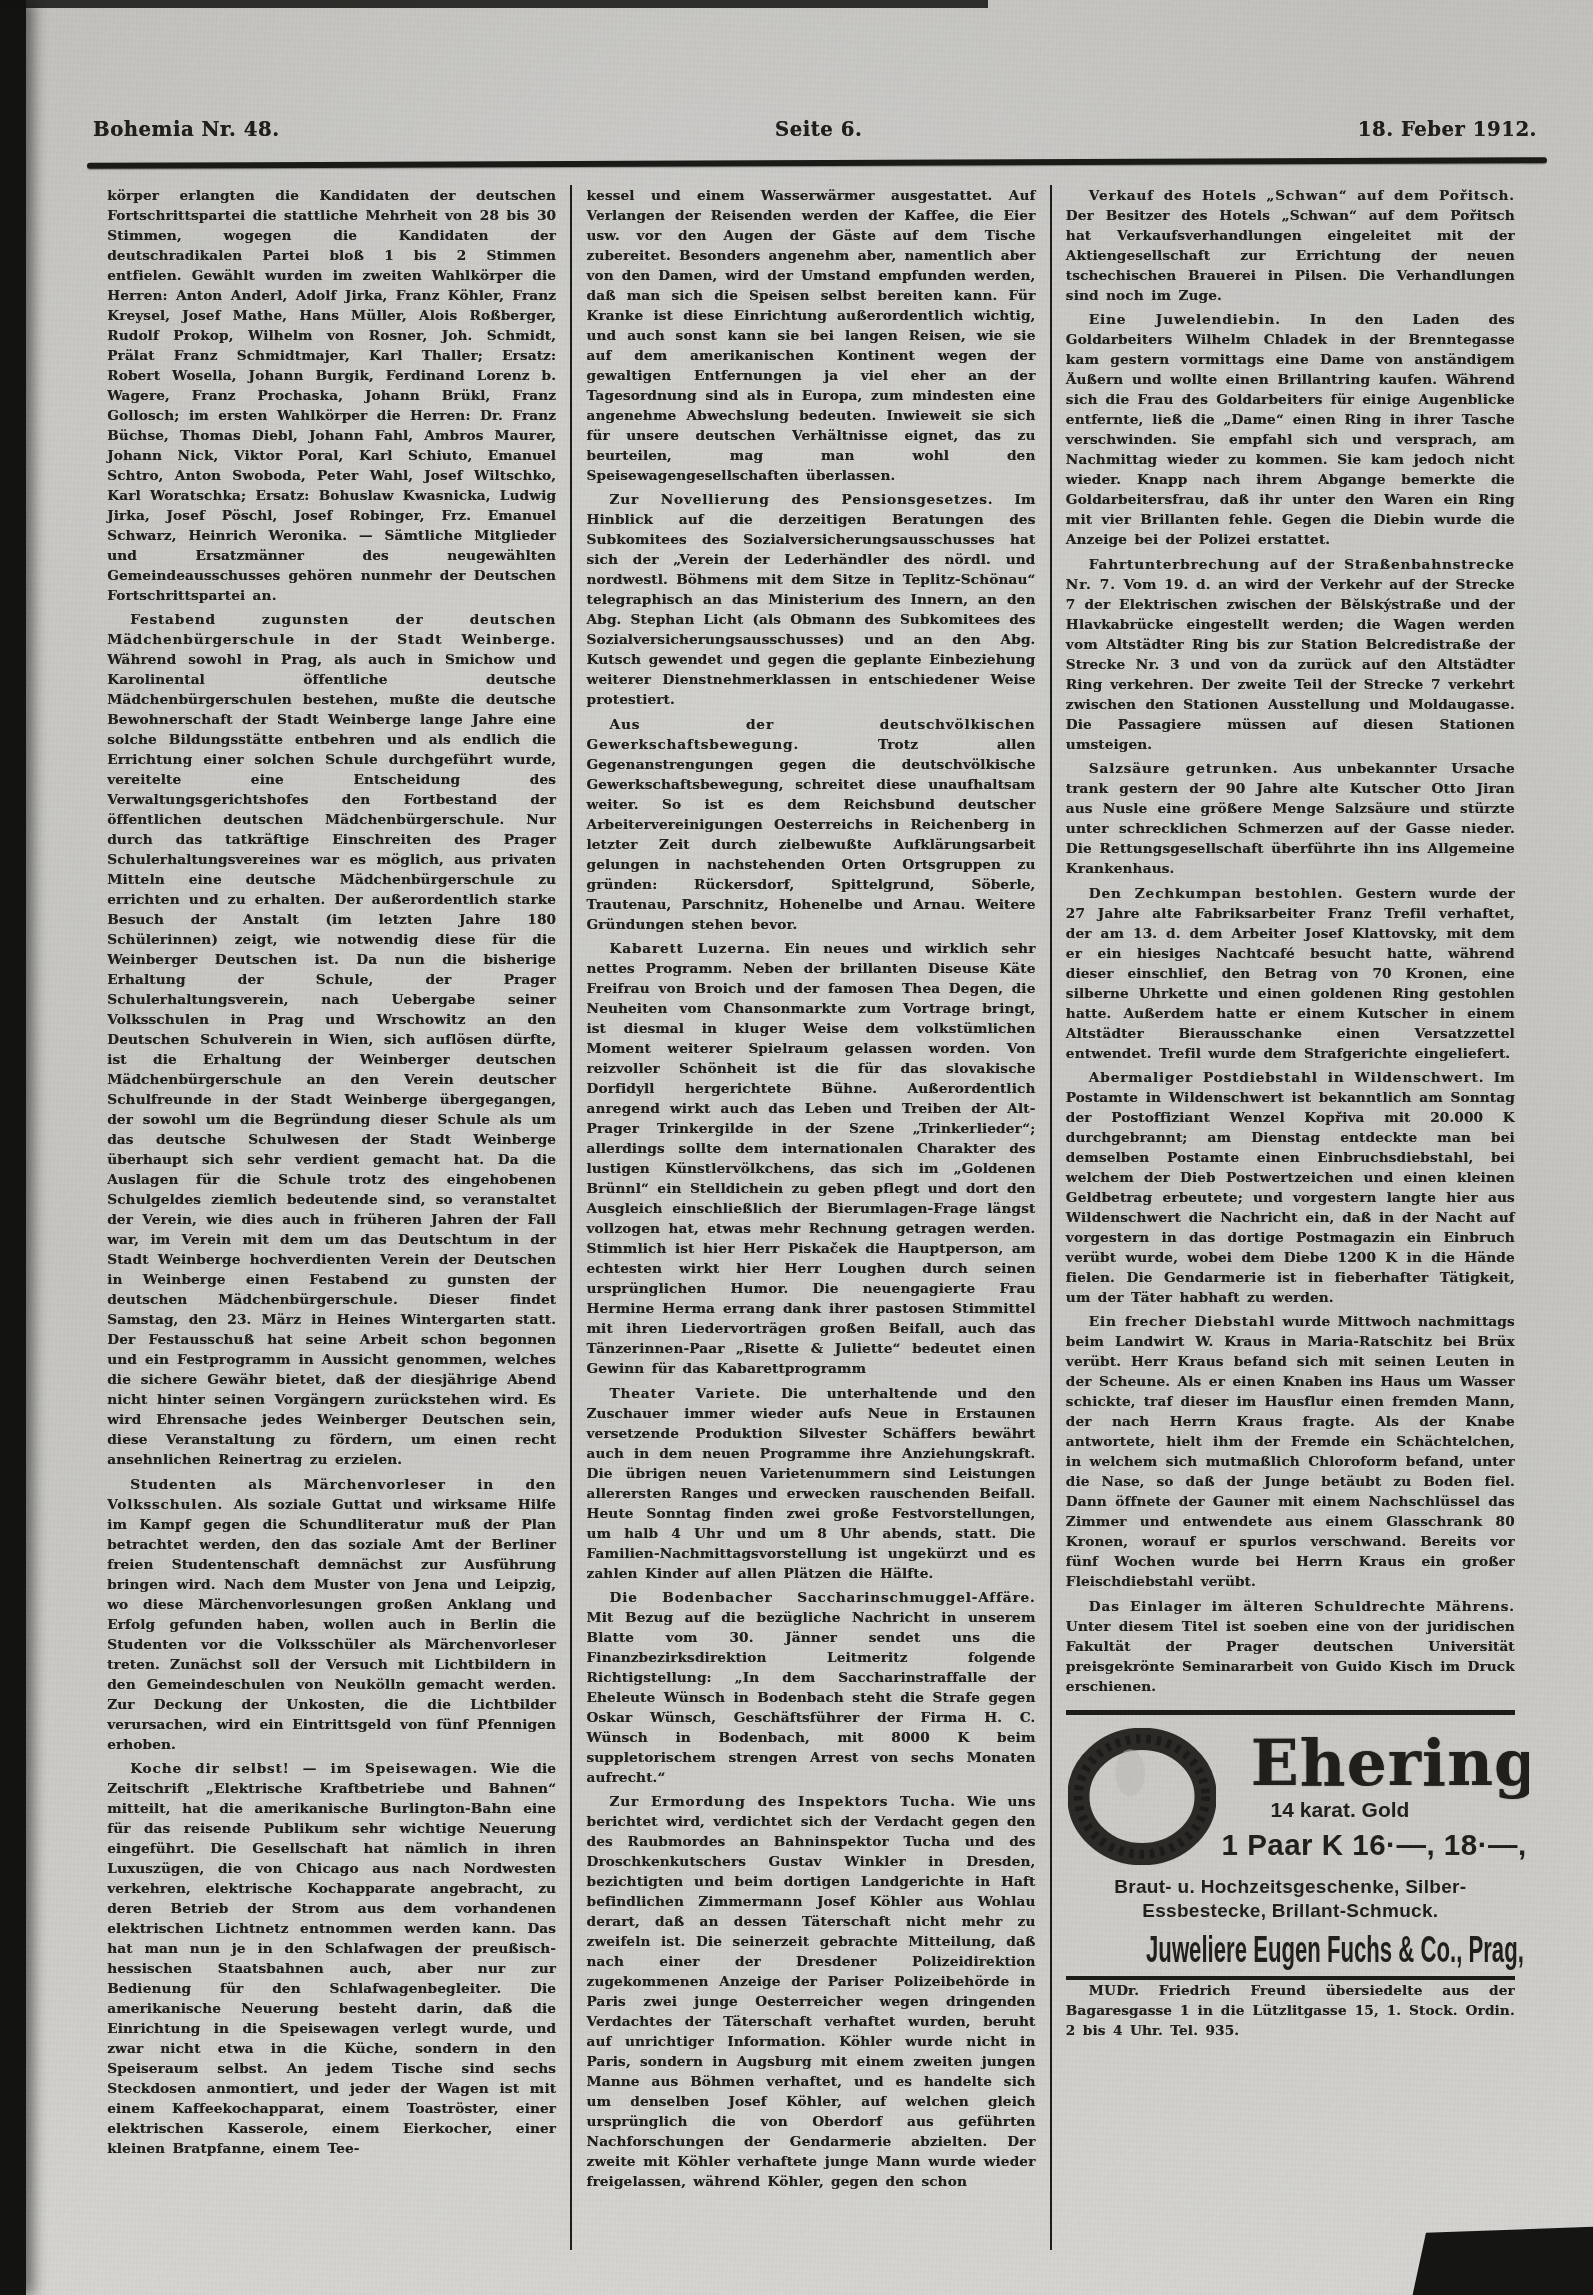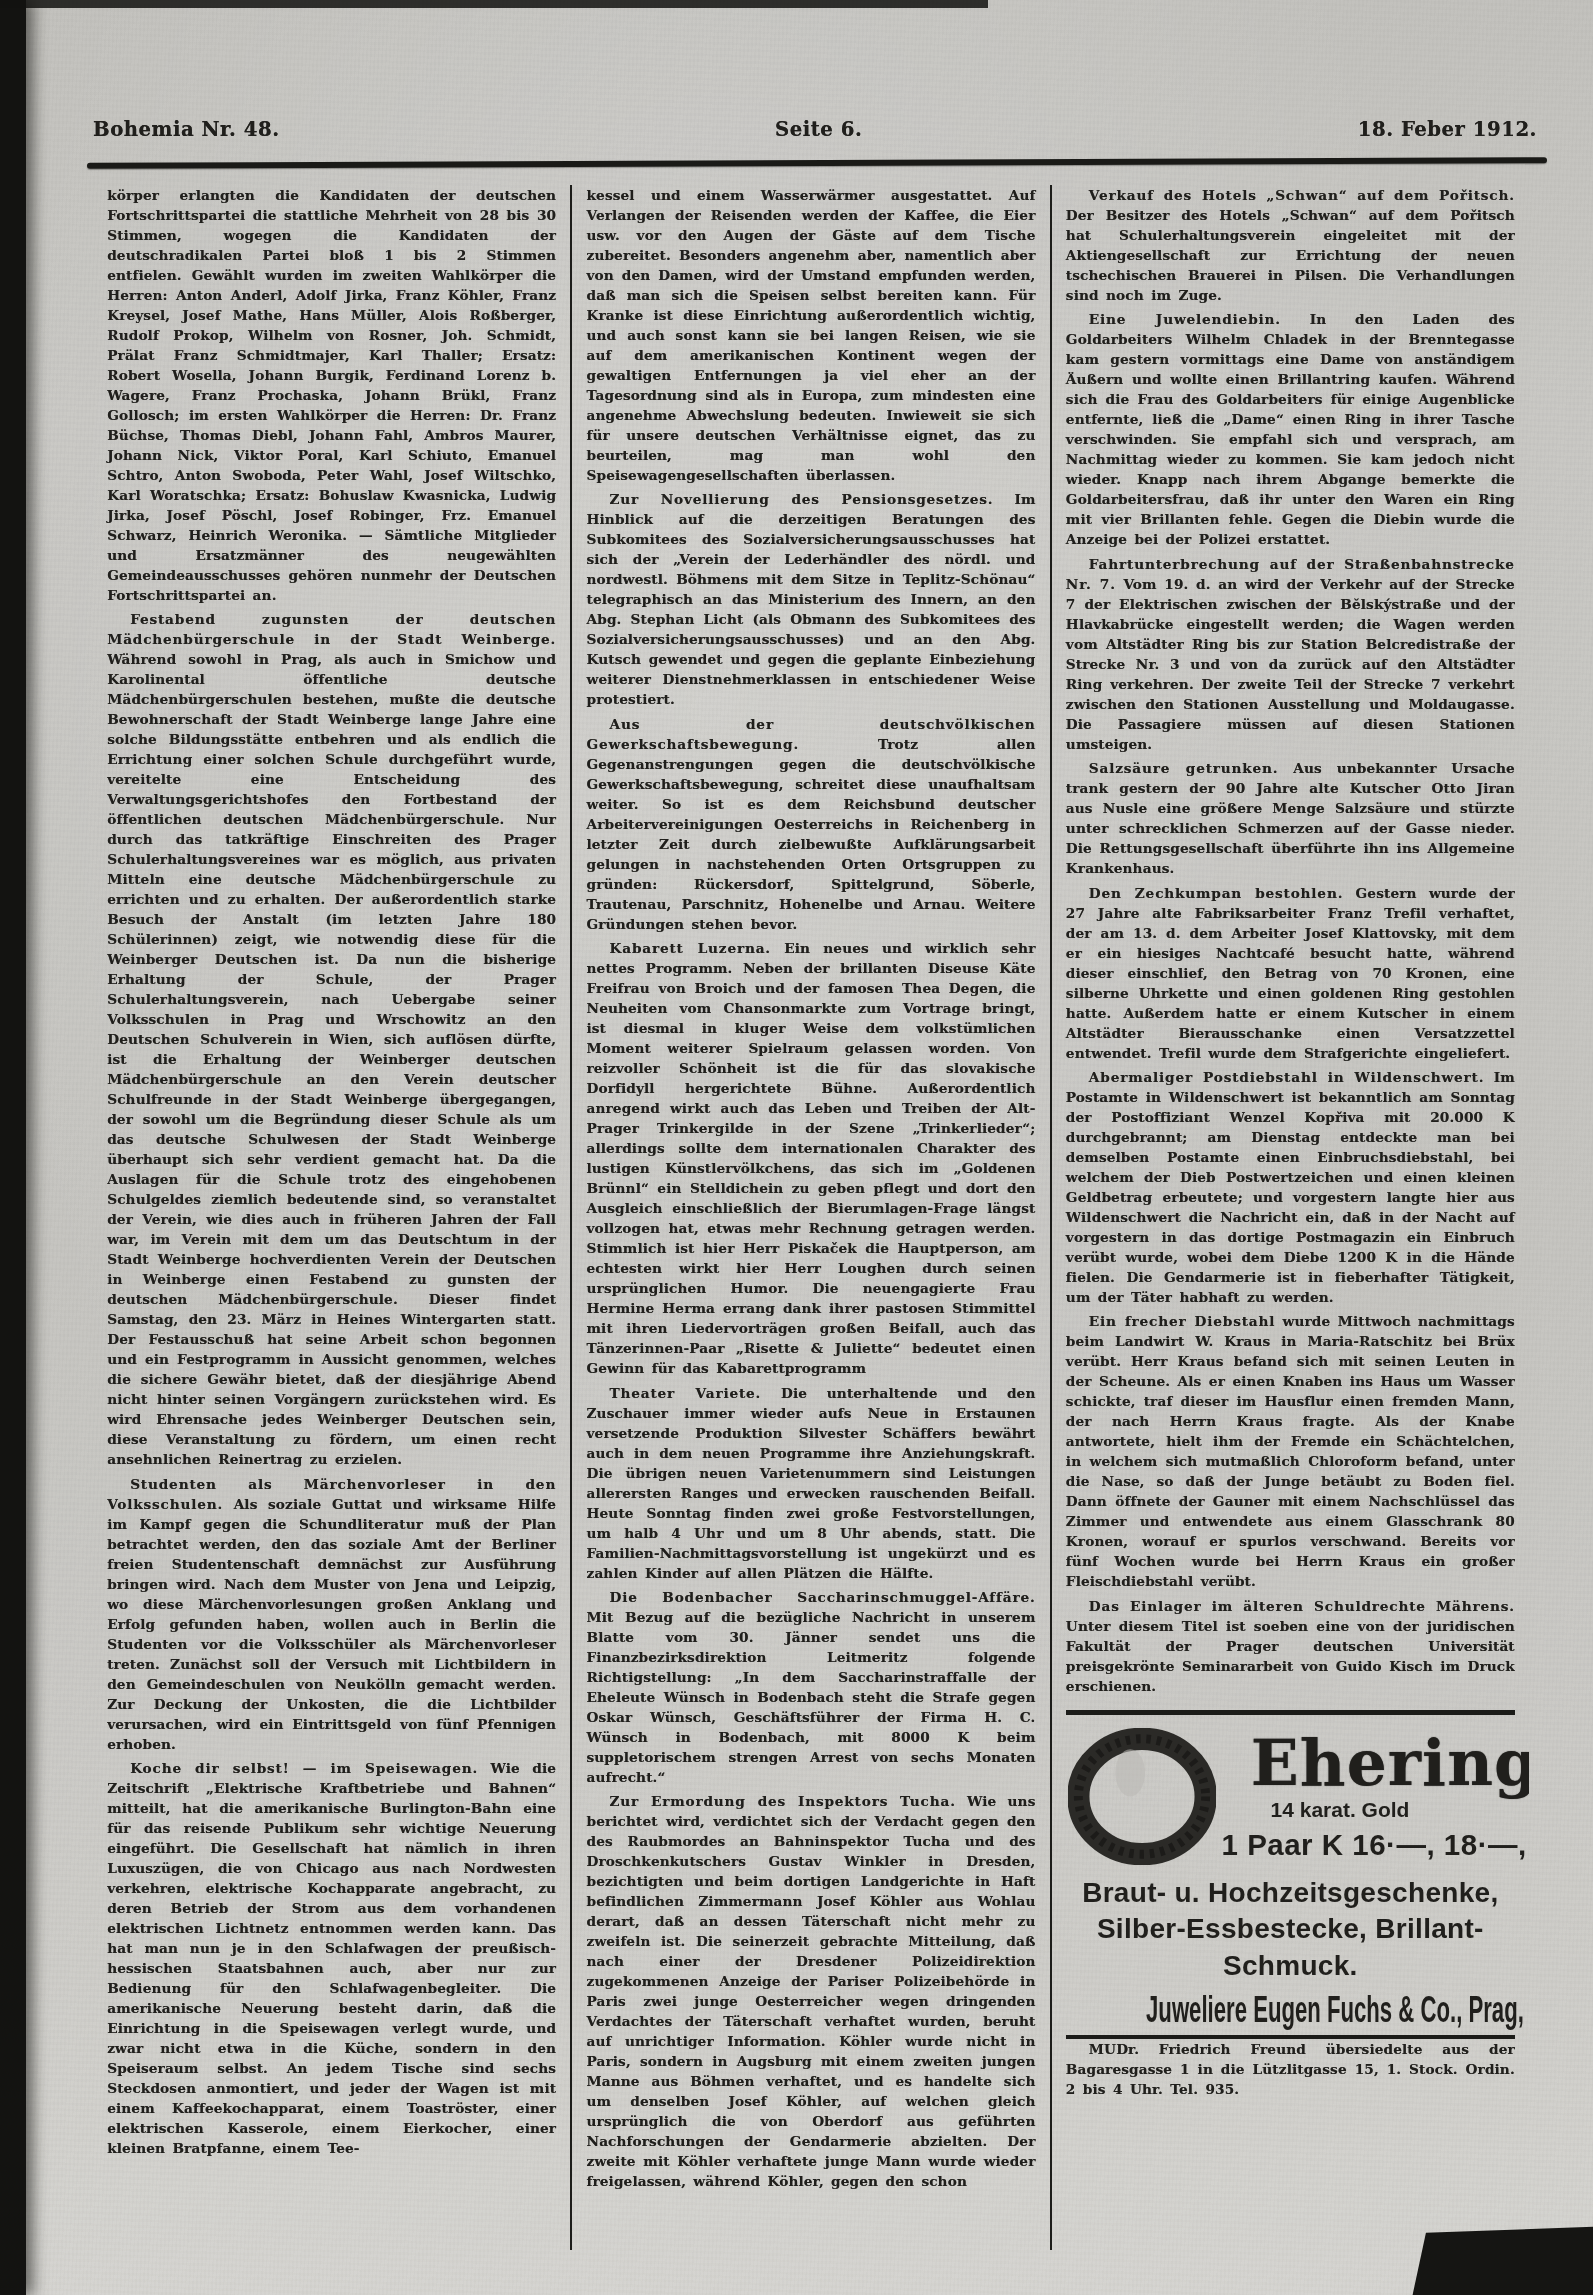--- a/index.html
+++ b/index.html
@@ -34,21 +34,21 @@
     padding:13px 2.2px 9.8px;text-align:center;}
   .ad-top{display:flex;align-items:center;gap:5.5px;}
   .ring{flex:0 0 148px;}
   .ad-right{flex:1 1 auto;}
   .ad-title{font-size:63px;font-weight:bold;line-height:1.02;letter-spacing:1.1px;
     text-shadow:0 0 1.1px rgba(20,20,18,.7);}
   .ad-sub{display:flex;justify-content:space-between;padding:3.3px 16.4px 0 49px;font-size:21px;font-weight:bold;
     font-family:"Liberation Sans",sans-serif;}
   .ad-price{font-size:29.5px;font-weight:bold;margin-top:5.5px;white-space:nowrap;
     font-family:"Liberation Sans",sans-serif;letter-spacing:0.5px;}
-  .ad-line3{font-size:28px;font-weight:bold;line-height:1.3;margin-top:9.8px;
+  .ad-line3{font-size:19px;font-weight:bold;line-height:1.3;margin-top:9.8px;
     font-family:"Liberation Sans",sans-serif;letter-spacing:0.3px;}
   .ad-line4{display:flex;justify-content:space-between;font-size:18.6px;font-weight:bold;margin-top:7.7px;
     font-family:"Liberation Sans",sans-serif;}
   .ad-line5{margin-top:8.7px;white-space:nowrap;font-family:"Liberation Sans",sans-serif;font-weight:bold;
     font-size:28.4px;display:inline-block;transform:scale(.78,1.28);transform-origin:center;}
   .notice{margin-top:14.2px;}
 </style>
 </head>
 <body>
 
@@ -78,21 +78,21 @@
       <p class="block cont"><span>kessel und einem Wasserwärmer ausgestattet. Auf Verlangen der Reisenden werden der Kaffee, die Eier usw. vor den Augen der Gäste auf dem Tische zubereitet. Besonders angenehm aber, namentlich aber von den Damen, wird der Umstand empfunden werden, daß man sich die Speisen selbst bereiten kann. Für Kranke ist diese Einrichtung außerordentlich wichtig, und auch sonst kann sie bei langen Reisen, wie sie auf dem amerikanischen Kontinent wegen der gewaltigen Entfernungen ja viel eher an der Tagesordnung sind als in Europa, zum mindesten eine angenehme Abwechslung bedeuten. Inwieweit sie sich für unsere deutschen Verhältnisse eignet, das zu beurteilen, mag man wohl den Speisewagengesellschaften überlassen.</span></p>
       <p class="block"><span class="head">Zur Novellierung des Pensionsgesetzes.</span> <span>Im Hinblick auf die derzeitigen Beratungen des Subkomitees des Sozialversicherungsausschusses hat sich der „Verein der Lederhändler des nördl. und nordwestl. Böhmens mit dem Sitze in Teplitz-Schönau“ telegraphisch an das Ministerium des Innern, an den Abg. Stephan Licht (als Obmann des Subkomitees des Sozialversicherungsausschusses) und an den Abg. Kutsch gewendet und gegen die geplante Einbeziehung weiterer Dienstnehmerklassen in entschiedener Weise protestiert.</span></p>
       <p class="block"><span class="head">Aus der deutschvölkischen Gewerkschaftsbewegung.</span> <span>Trotz allen Gegenanstrengungen gegen die deutschvölkische Gewerkschaftsbewegung, schreitet diese unaufhaltsam weiter. So ist es dem Reichsbund deutscher Arbeitervereinigungen Oesterreichs in Reichenberg in letzter Zeit durch zielbewußte Aufklärungsarbeit gelungen in nachstehenden Orten Ortsgruppen zu gründen: Rückersdorf, Spittelgrund, Söberle, Trautenau, Parschnitz, Hohenelbe und Arnau. Weitere Gründungen stehen bevor.</span></p>
       <p class="block"><span class="head">Kabarett Luzerna.</span> <span>Ein neues und wirklich sehr nettes Programm. Neben der brillanten Diseuse Käte Freifrau von Broich und der famosen Thea Degen, die Neuheiten vom Chansonmarkte zum Vortrage bringt, ist diesmal in kluger Weise dem volkstümlichen Moment weiterer Spielraum gelassen worden. Von reizvoller Schönheit ist die für das slovakische Dorfidyll hergerichtete Bühne. Außerordentlich anregend wirkt auch das Leben und Treiben der Alt-Prager Trinkergilde in der Szene „Trinkerlieder“; allerdings sollte dem internationalen Charakter des lustigen Künstlervölkchens, das sich im „Goldenen Brünnl“ ein Stelldichein zu geben pflegt und dort den Ausgleich einschließlich der Bierumlagen-Frage längst vollzogen hat, etwas mehr Rechnung getragen werden. Stimmlich ist hier Herr Piskaček die Hauptperson, am echtesten wirkt hier Herr Loughen durch seinen ursprünglichen Humor. Die neuengagierte Frau Hermine Herma errang dank ihrer pastosen Stimmittel mit ihren Liedervorträgen großen Beifall, auch das Tänzerinnen-Paar „Risette &amp; Juliette“ bedeutet einen Gewinn für das Kabarettprogramm</span></p>
       <p class="block"><span class="head">Theater Variete.</span> <span>Die unterhaltende und den Zuschauer immer wieder aufs Neue in Erstaunen versetzende Produktion Silvester Schäffers bewährt auch in dem neuen Programme ihre Anziehungskraft. Die übrigen neuen Varietenummern sind Leistungen allerersten Ranges und erwecken rauschenden Beifall. Heute Sonntag finden zwei große Festvorstellungen, um halb 4 Uhr und um 8 Uhr abends, statt. Die Familien-Nachmittagsvorstellung ist ungekürzt und es zahlen Kinder auf allen Plätzen die Hälfte.</span></p>
       <p class="block"><span class="head">Die Bodenbacher Saccharinschmuggel-Affäre.</span> <span>Mit Bezug auf die bezügliche Nachricht in unserem Blatte vom 30. Jänner sendet uns die Finanzbezirksdirektion Leitmeritz folgende Richtigstellung: „In dem Saccharinstraffalle der Eheleute Wünsch in Bodenbach steht die Strafe gegen Oskar Wünsch, Geschäftsführer der Firma H. C. Wünsch in Bodenbach, mit 8000 K beim suppletorischem strengen Arrest von sechs Monaten aufrecht.“</span></p>
       <p class="block"><span class="head">Zur Ermordung des Inspektors Tucha.</span> <span>Wie uns berichtet wird, verdichtet sich der Verdacht gegen den des Raubmordes an Bahninspektor Tucha und des Droschkenkutschers Gustav Winkler in Dresden, bezichtigten und beim dortigen Landgerichte in Haft befindlichen Zimmermann Josef Köhler aus Wohlau derart, daß an dessen Täterschaft nicht mehr zu zweifeln ist. Die seinerzeit gebrachte Mitteilung, daß nach einer der Dresdener Polizeidirektion zugekommenen Anzeige der Pariser Polizeibehörde in Paris zwei junge Oesterreicher wegen dringenden Verdachtes der Täterschaft verhaftet wurden, beruht auf unrichtiger Information. Köhler wurde nicht in Paris, sondern in Augsburg mit einem zweiten jungen Manne aus Böhmen verhaftet, und es handelte sich um denselben Josef Köhler, auf welchen gleich ursprünglich die von Oberdorf aus geführten Nachforschungen der Gendarmerie abzielten. Der zweite mit Köhler verhaftete junge Mann wurde wieder freigelassen, während Köhler, gegen den schon</span></p>
     </div>
 
     <div class="col">
-      <p class="block"><span class="head">Verkauf des Hotels „Schwan“ auf dem Pořitsch.</span> <span>Der Besitzer des Hotels „Schwan“ auf dem Pořitsch hat Schulerhaltungsverein eingeleitet mit der Aktiengesellschaft zur Errichtung der neuen tschechischen Brauerei in Pilsen. Die Verhandlungen sind noch im Zuge.</span></p>
+      <p class="block"><span class="head">Verkauf des Hotels „Schwan“ auf dem Pořitsch.</span> <span>Der Besitzer des Hotels „Schwan“ auf dem Pořitsch hat Verkaufsverhandlungen eingeleitet mit der Aktiengesellschaft zur Errichtung der neuen tschechischen Brauerei in Pilsen. Die Verhandlungen sind noch im Zuge.</span></p>
       <p class="block"><span class="head">Eine Juwelendiebin.</span> <span>In den Laden des Goldarbeiters Wilhelm Chladek in der Brenntegasse kam gestern vormittags eine Dame von anständigem Äußern und wollte einen Brillantring kaufen. Während sich die Frau des Goldarbeiters für einige Augenblicke entfernte, ließ die „Dame“ einen Ring in ihrer Tasche verschwinden. Sie empfahl sich und versprach, am Nachmittag wieder zu kommen. Sie kam jedoch nicht wieder. Knapp nach ihrem Abgange bemerkte die Goldarbeitersfrau, daß ihr unter den Waren ein Ring mit vier Brillanten fehle. Gegen die Diebin wurde die Anzeige bei der Polizei erstattet.</span></p>
       <p class="block"><span class="head">Fahrtunterbrechung auf der Straßenbahnstrecke Nr. 7.</span> <span>Vom 19. d. an wird der Verkehr auf der Strecke 7 der Elektrischen zwischen der Bělskýstraße und der Hlavkabrücke eingestellt werden; die Wagen werden vom Altstädter Ring bis zur Station Belcredistraße der Strecke Nr. 3 und von da zurück auf den Altstädter Ring verkehren. Der zweite Teil der Strecke 7 verkehrt zwischen den Stationen Ausstellung und Moldaugasse. Die Passagiere müssen auf diesen Stationen umsteigen.</span></p>
       <p class="block"><span class="head">Salzsäure getrunken.</span> <span>Aus unbekannter Ursache trank gestern der 90 Jahre alte Kutscher Otto Jiran aus Nusle eine größere Menge Salzsäure und stürzte unter schrecklichen Schmerzen auf der Gasse nieder. Die Rettungsgesellschaft überführte ihn ins Allgemeine Krankenhaus.</span></p>
       <p class="block"><span class="head">Den Zechkumpan bestohlen.</span> <span>Gestern wurde der 27 Jahre alte Fabriksarbeiter Franz Trefil verhaftet, der am 13. d. dem Arbeiter Josef Klattovsky, mit dem er ein hiesiges Nachtcafé besucht hatte, während dieser einschlief, den Betrag von 70 Kronen, eine silberne Uhrkette und einen goldenen Ring gestohlen hatte. Außerdem hatte er einem Kutscher in einem Altstädter Bierausschanke einen Versatzzettel entwendet. Trefil wurde dem Strafgerichte eingeliefert.</span></p>
       <p class="block"><span class="head">Abermaliger Postdiebstahl in Wildenschwert.</span> <span>Im Postamte in Wildenschwert ist bekanntlich am Sonntag der Postoffiziant Wenzel Kopřiva mit 20.000 K durchgebrannt; am Dienstag entdeckte man bei demselben Postamte einen Einbruchsdiebstahl, bei welchem der Dieb Postwertzeichen und einen kleinen Geldbetrag erbeutete; und vorgestern langte hier aus Wildenschwert die Nachricht ein, daß in der Nacht auf vorgestern in das dortige Postmagazin ein Einbruch verübt wurde, wobei dem Diebe 1200 K in die Hände fielen. Die Gendarmerie ist in fieberhafter Tätigkeit, um der Täter habhaft zu werden.</span></p>
       <p class="block"><span class="head">Ein frecher Diebstahl</span> <span>wurde Mittwoch nachmittags beim Landwirt W. Kraus in Maria-Ratschitz bei Brüx verübt. Herr Kraus befand sich mit seinen Leuten in der Scheune. Als er einen Knaben ins Haus um Wasser schickte, traf dieser im Hausflur einen fremden Mann, der nach Herrn Kraus fragte. Als der Knabe antwortete, hielt ihm der Fremde ein Schächtelchen, in welchem sich mutmaßlich Chloroform befand, unter die Nase, so daß der Junge betäubt zu Boden fiel. Dann öffnete der Gauner mit einem Nachschlüssel das Zimmer und entwendete aus einem Glasschrank 80 Kronen, worauf er spurlos verschwand. Bereits vor fünf Wochen wurde bei Herrn Kraus ein großer Fleischdiebstahl verübt.</span></p>
       <p class="block"><span class="head">Das Einlager im älteren Schuldrechte Mährens.</span> <span>Unter diesem Titel ist soeben eine von der juridischen Fakultät der Prager deutschen Universität preisgekrönte Seminararbeit von Guido Kisch im Druck erschienen.</span></p>
 
       <div class="ad">
         <div class="ad-top">

